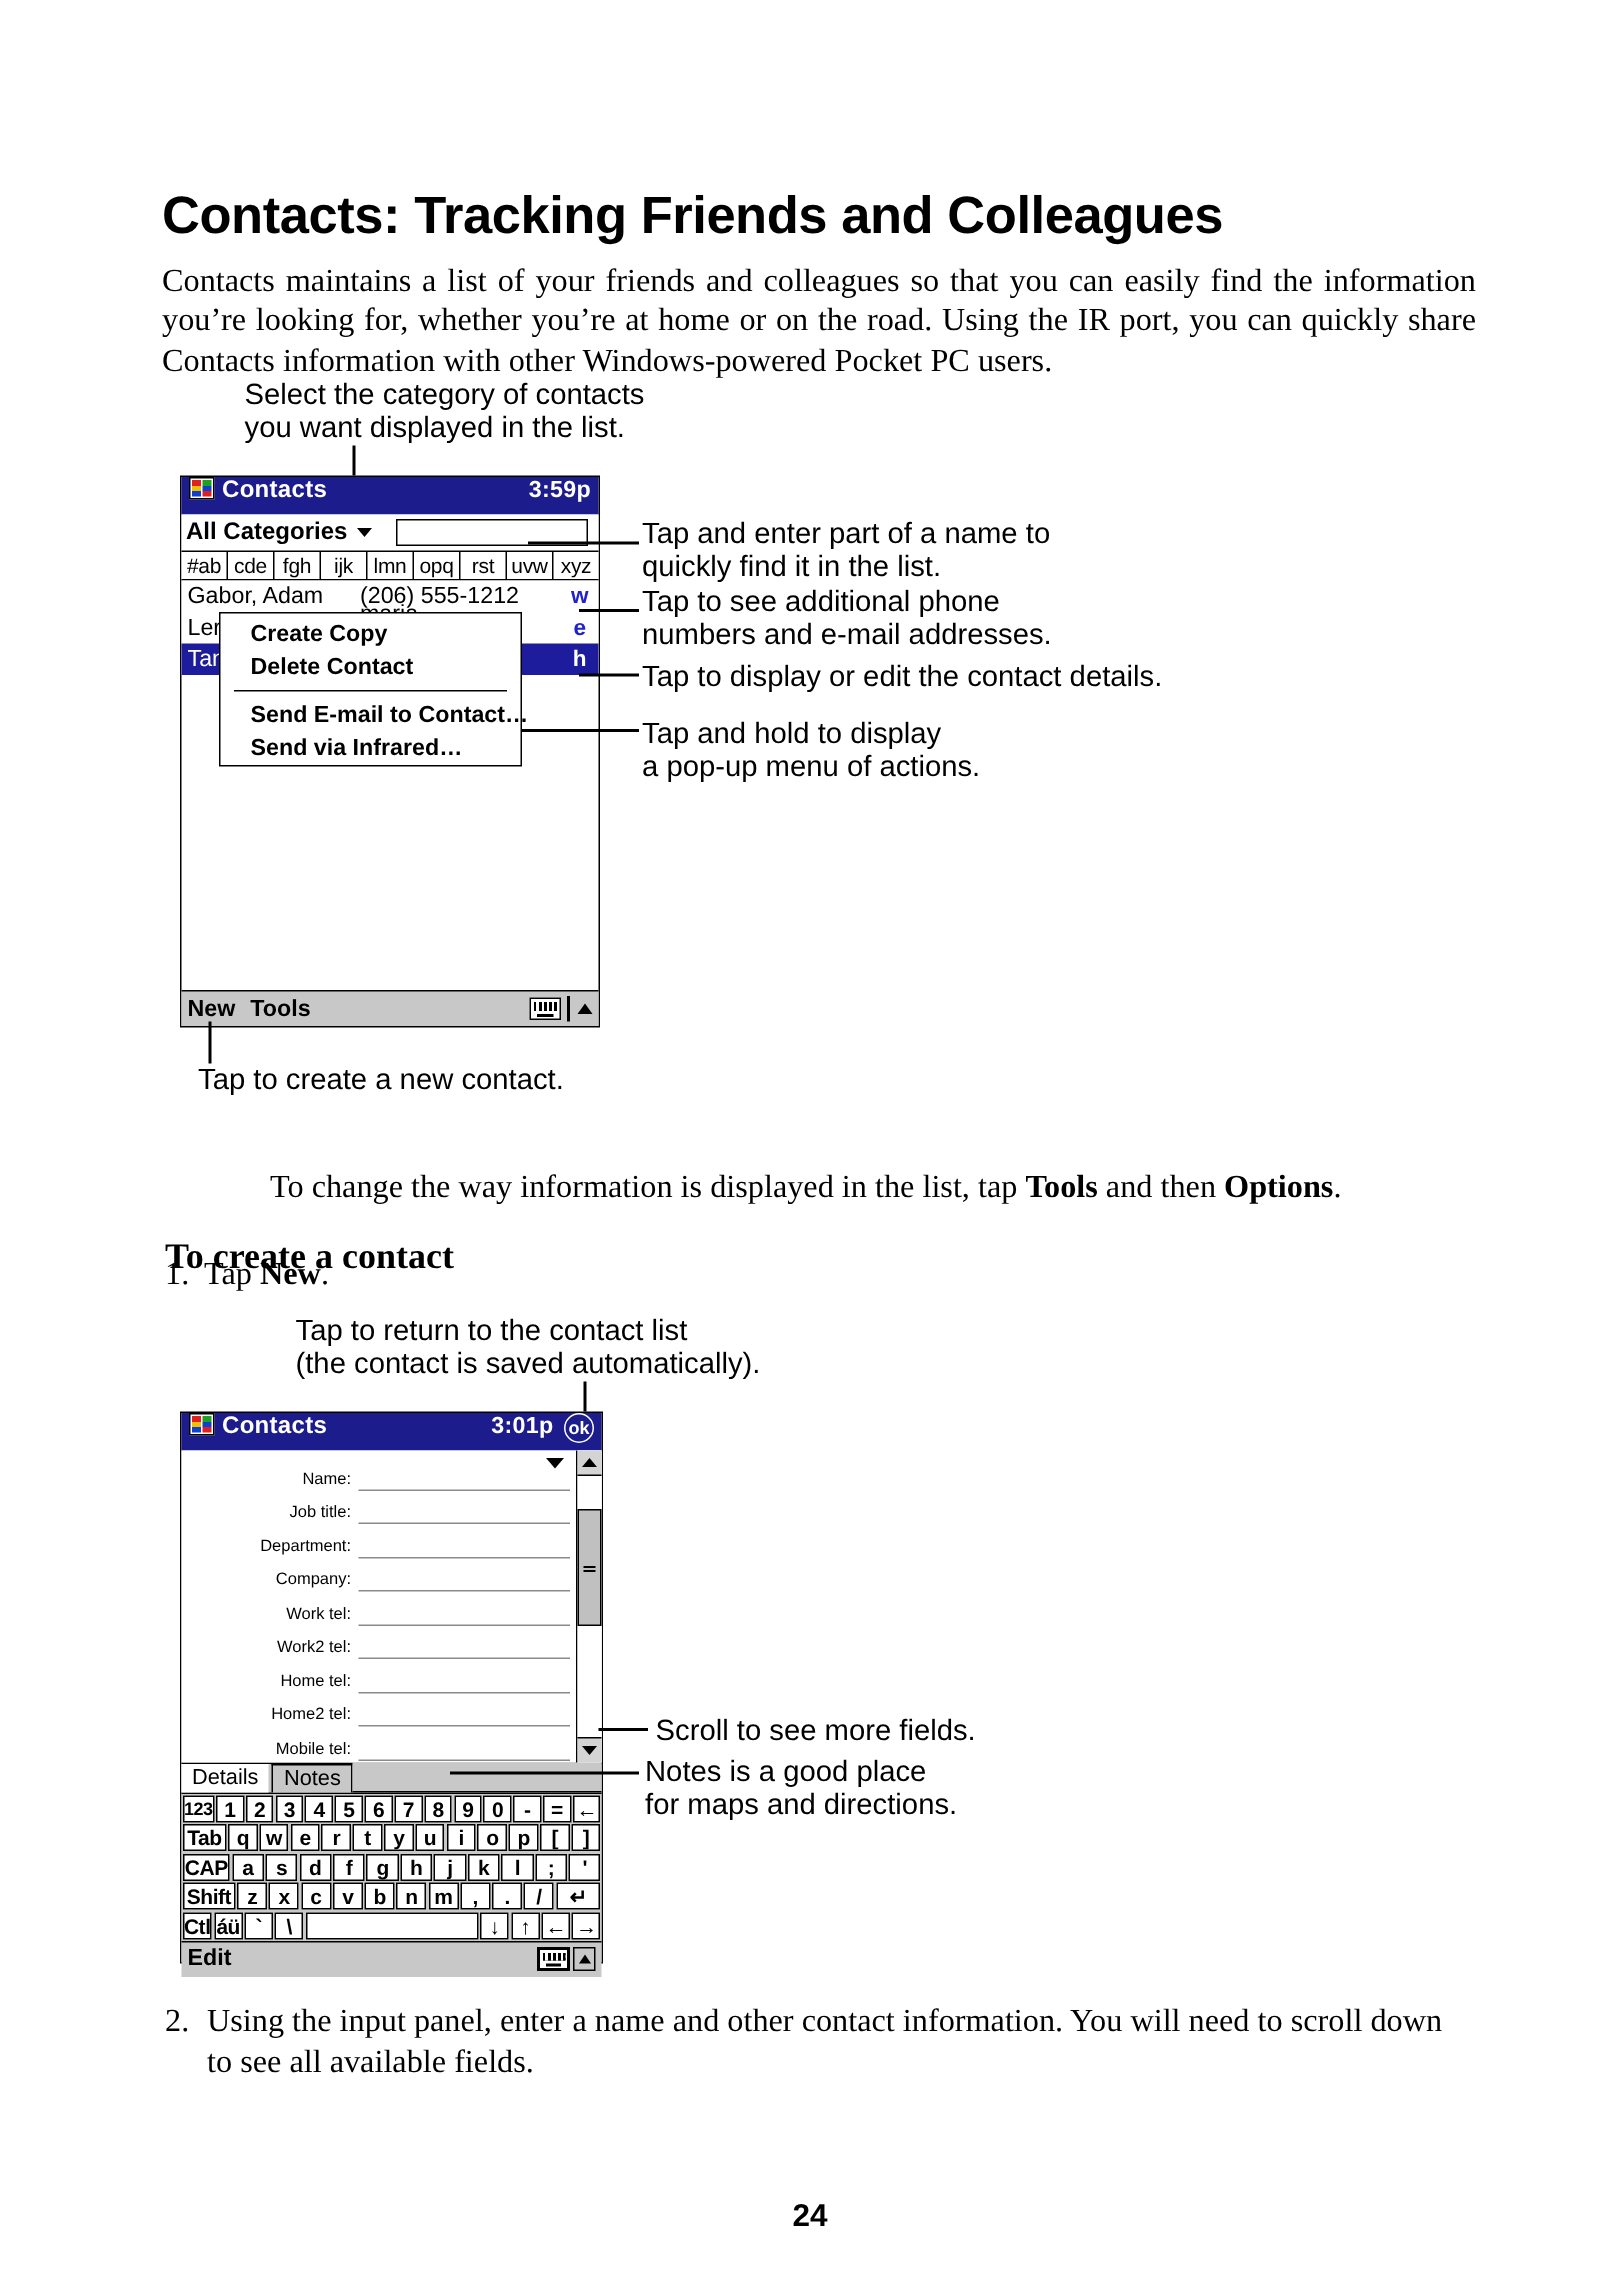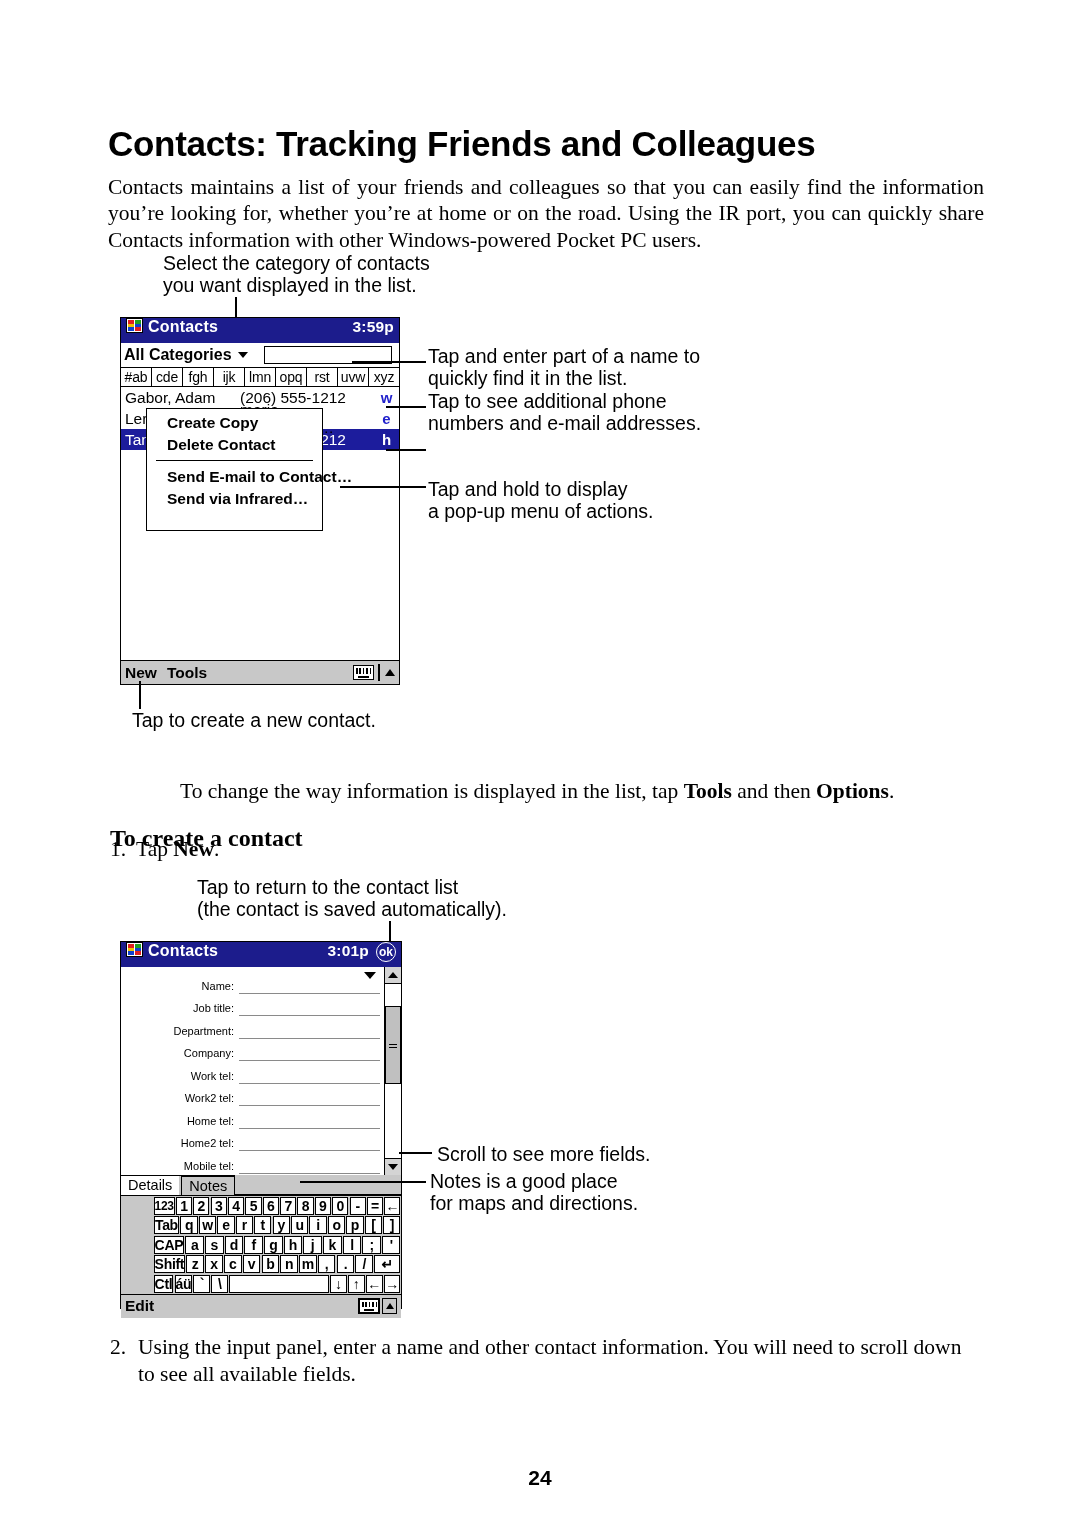--- a/index.html
+++ b/index.html
@@ -223,25 +223,25 @@
   #pda1 .row .flag {
     width: 17px; flex: none; text-align: center;
     font-weight: bold; font-size: 15px; color: #2222cc;
   }
   #pda1 .row.selected .flag { color: #ffffff; }
 
   .popmenu {
     position: absolute;
     left: 25px;
     top: 21px;
-    width: 177px;
+    width: 202px;
     background: #ffffff;
     border: 1.6px solid #000;
     box-sizing: border-box;
-    padding: 3px 0 20px 0;
+    padding: 3px 0 0 0;
     z-index: 5;
   }
   .popmenu .mi {
     font-size: 15.5px;
     font-weight: bold;
     padding: 2px 0 2px 20px;
     white-space: nowrap;
   }
   .popmenu .sep {
     height: 1.4px;
@@ -401,21 +401,21 @@
   #pda2 .tab.inactive {
     background: #c8c8c8;
     border: 1.4px solid #000;
     border-bottom: none;
     margin-left: 2px;
   }
   #pda2 .tabfill { flex: 1; background: #c8c8c8; border-bottom: 1.4px solid #000; height: 19px; }
 
   
   .kb { background: #c8c8c8; padding: 0; border-top: 1.4px solid #000; }
-  .kb .krow { display: flex; height: 19.5px; padding-left: 32px; }
+  .kb .krow { display: flex; height: 19.5px; }
   .kb .key {
     border: 1.3px solid #000;
     margin: 0.6px;
     background: #ffffff;
     font-size: 14px;
     font-weight: bold;
     display: flex; align-items: center; justify-content: center;
     box-sizing: border-box;
     flex: 1;
     letter-spacing: -0.3px;
@@ -547,20 +547,21 @@
 
   <div class="leader h" style="left:352px; top:361px; width:74px;"></div>
   <div class="callout" style="left:428px; top:345px; width:330px;">Tap and enter part of a name to
 quickly find it in the list.</div>
 
   <div class="leader h" style="left:386px; top:406px; width:40px;"></div>
   <div class="callout" style="left:428px; top:390px; width:330px;">Tap to see additional phone
 numbers and e-mail addresses.</div>
 
   <div class="leader h" style="left:386px; top:449px; width:40px;"></div>
+  <div class="callout" style="left:428px; top:440px; width:400px;">Tap to display or edit the contact details.</div>
 
   <div class="leader h" style="left:340px; top:486px; width:86px;"></div>
   <div class="callout" style="left:428px; top:478px; width:330px;">Tap and hold to display
 a pop-up menu of actions.</div>
 
   <div class="leader v" style="left:139px; top:681px; height:28px;"></div>
   <div class="callout" style="left:132px; top:709px; width:330px;">Tap to create a new contact.</div>
 
   <p id="tools-options-line">
     <span>To change the way information is displayed in the list, tap <b>Tools</b> and then <b>Options</b>.</span>

